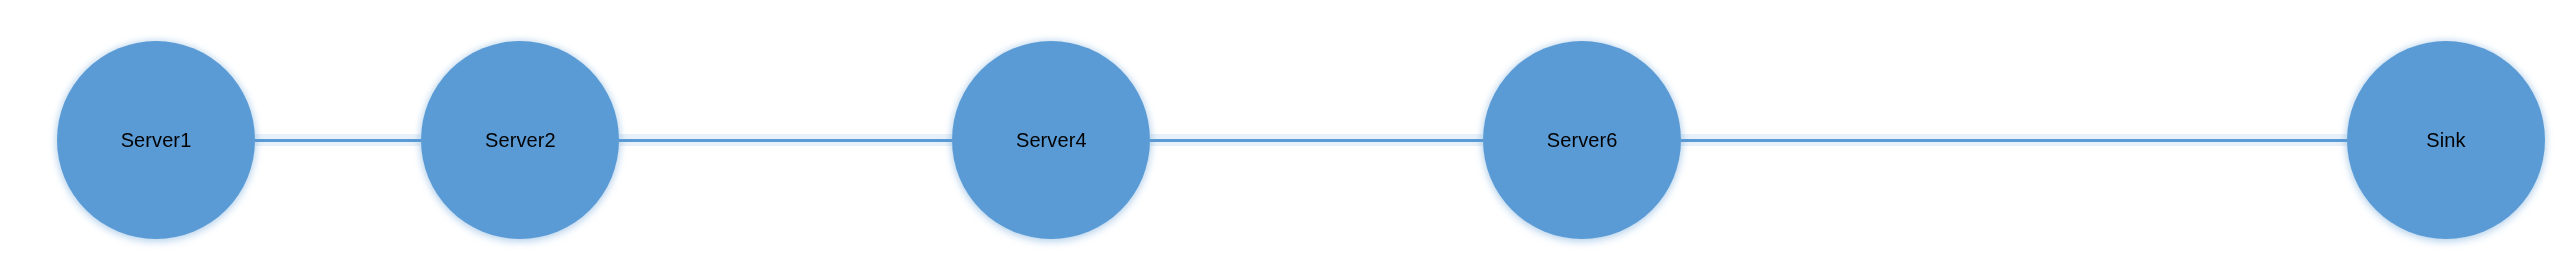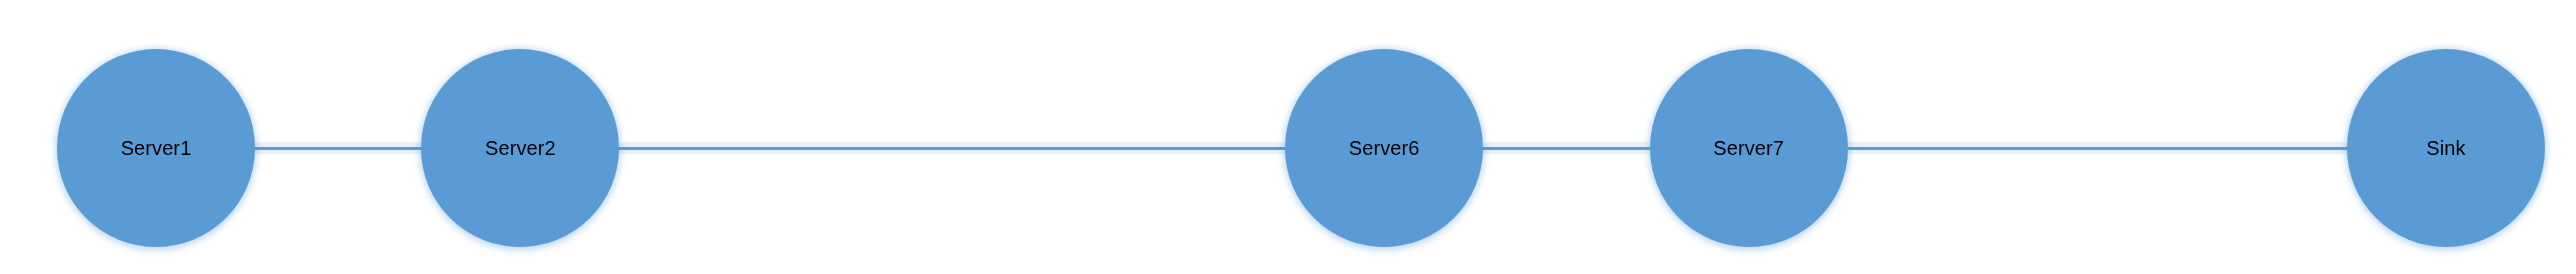--- a/index.html
+++ b/index.html
@@ -15,21 +15,21 @@
     height: 274px;
     background: #ffffff;
     overflow: hidden;
     font-family: "Liberation Sans", "DejaVu Sans", sans-serif;
   }
 
   
   #chain {
     position: absolute;
     left: 57px;
-    top: 47px;
+    top: 39px;
     width: 2488px;   
     height: 202px;
     display: flex;
     flex-direction: row;
     align-items: center;
     justify-content: space-between;
   }
 
   
   .node {
@@ -91,29 +91,29 @@
   <div id="chain">
       <div class="node">
         <span class="node-label">Server1</span>
       </div>
       <div class="connector"></div>
       <div class="node">
         <span class="node-label">Server2</span>
       </div>
       <div class="connector"></div>
       <div class="connector"></div>
+      <div class="node">
+        <span class="node-label">Server4</span>
+      </div>
       <div class="connector"></div>
       <div class="connector"></div>
       <div class="node">
         <span class="node-label">Server6</span>
       </div>
       <div class="connector"></div>
-      <div class="node">
-        <span class="node-label">Server7</span>
-      </div>
       <div class="connector"></div>
       <div class="connector"></div>
       <div class="connector"></div>
       <div class="node">
         <span class="node-label bold">Sink</span>
       </div>
     </div>
 </div>
 
 

